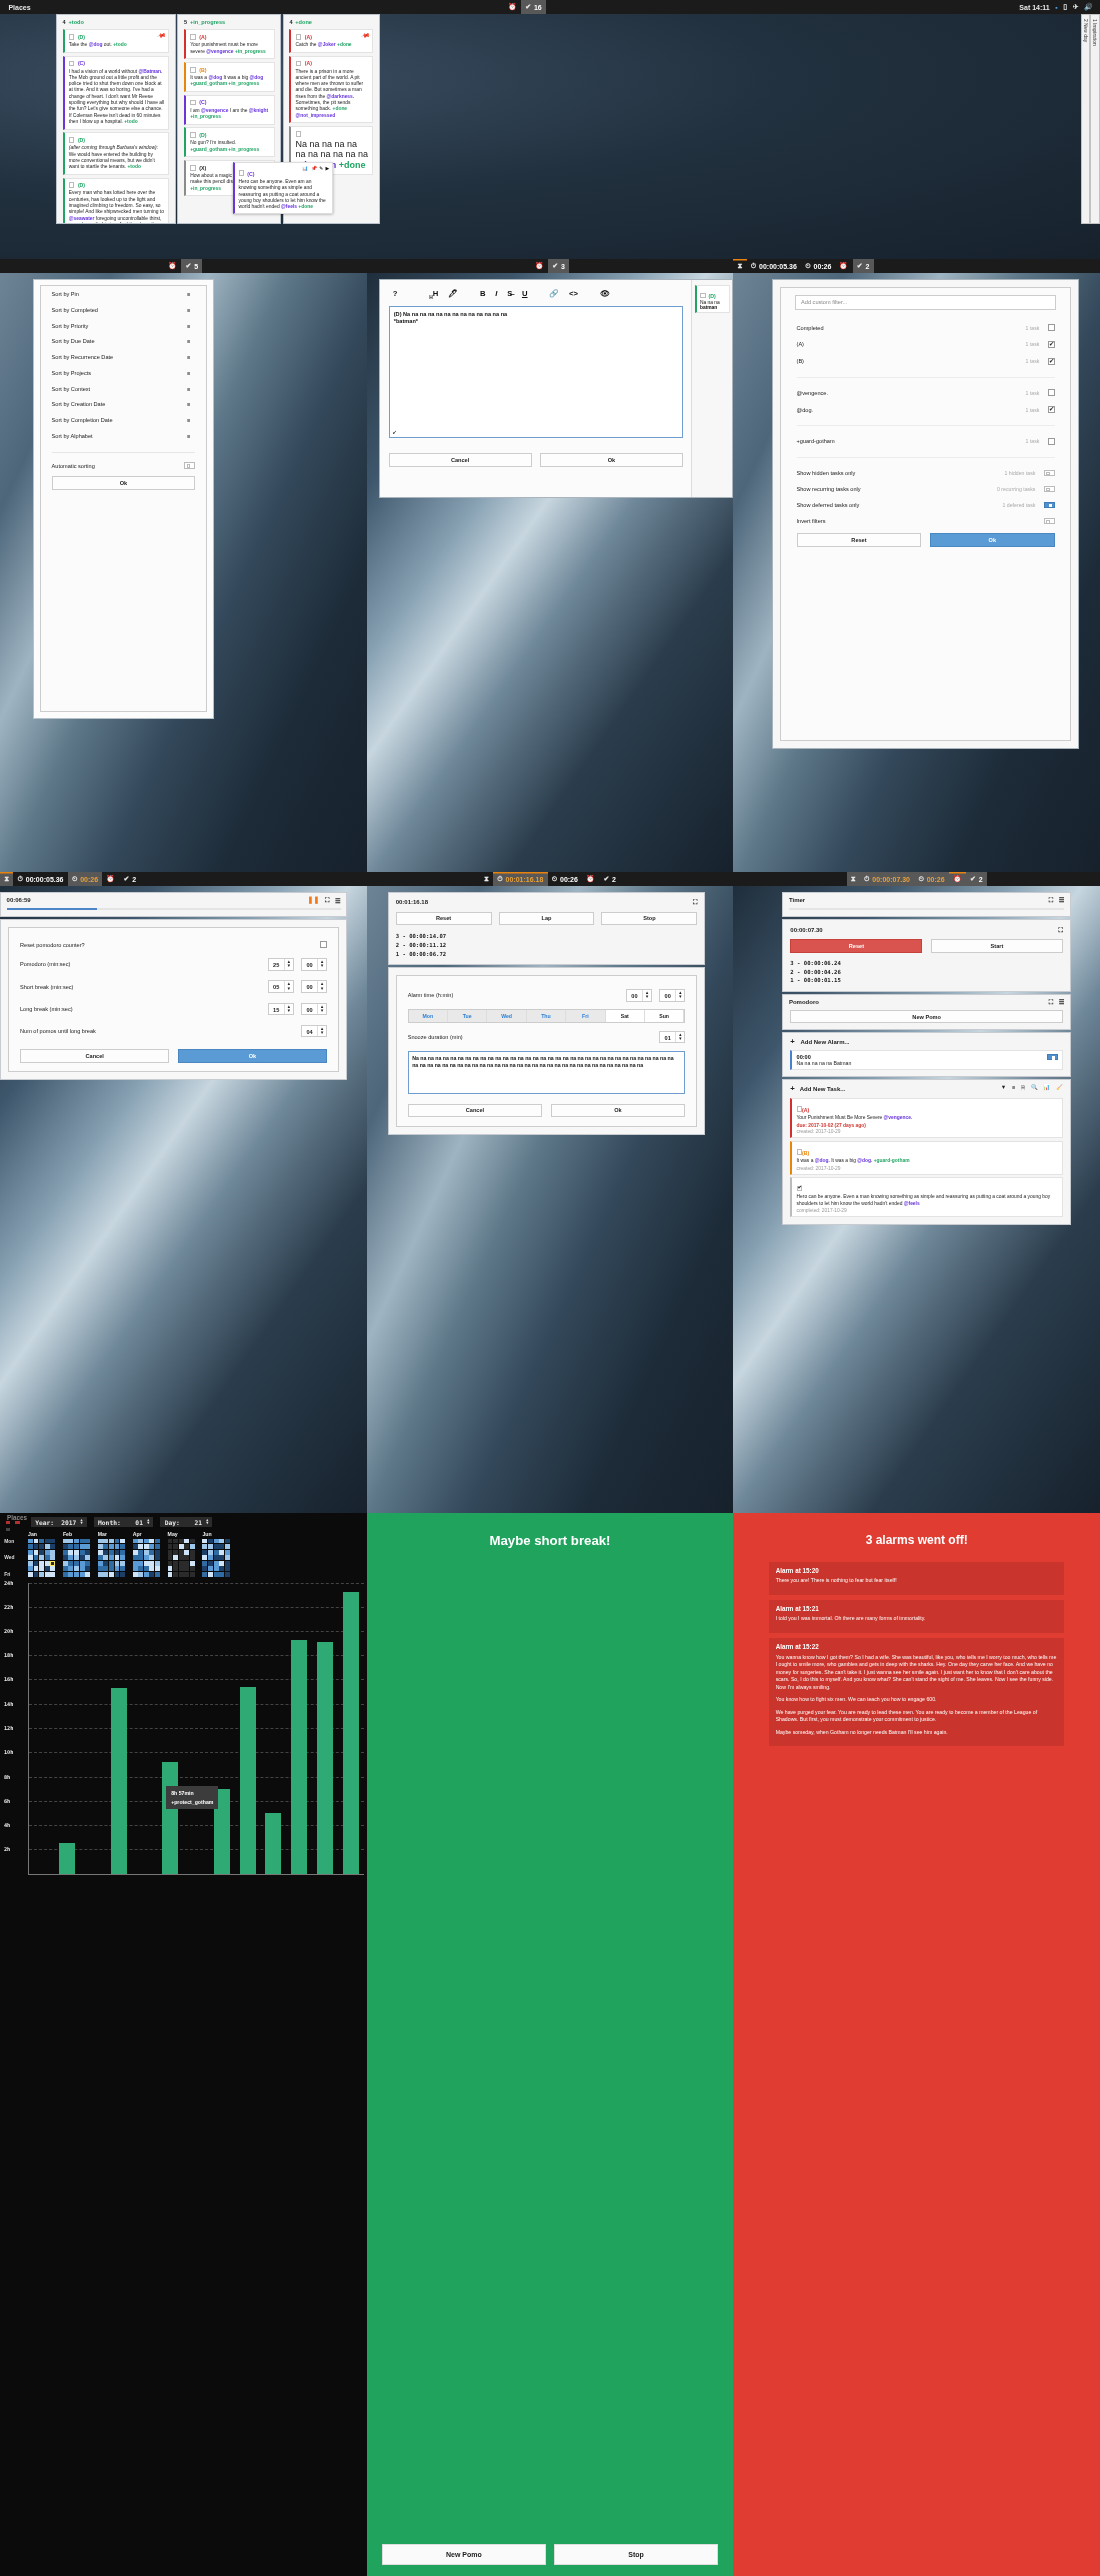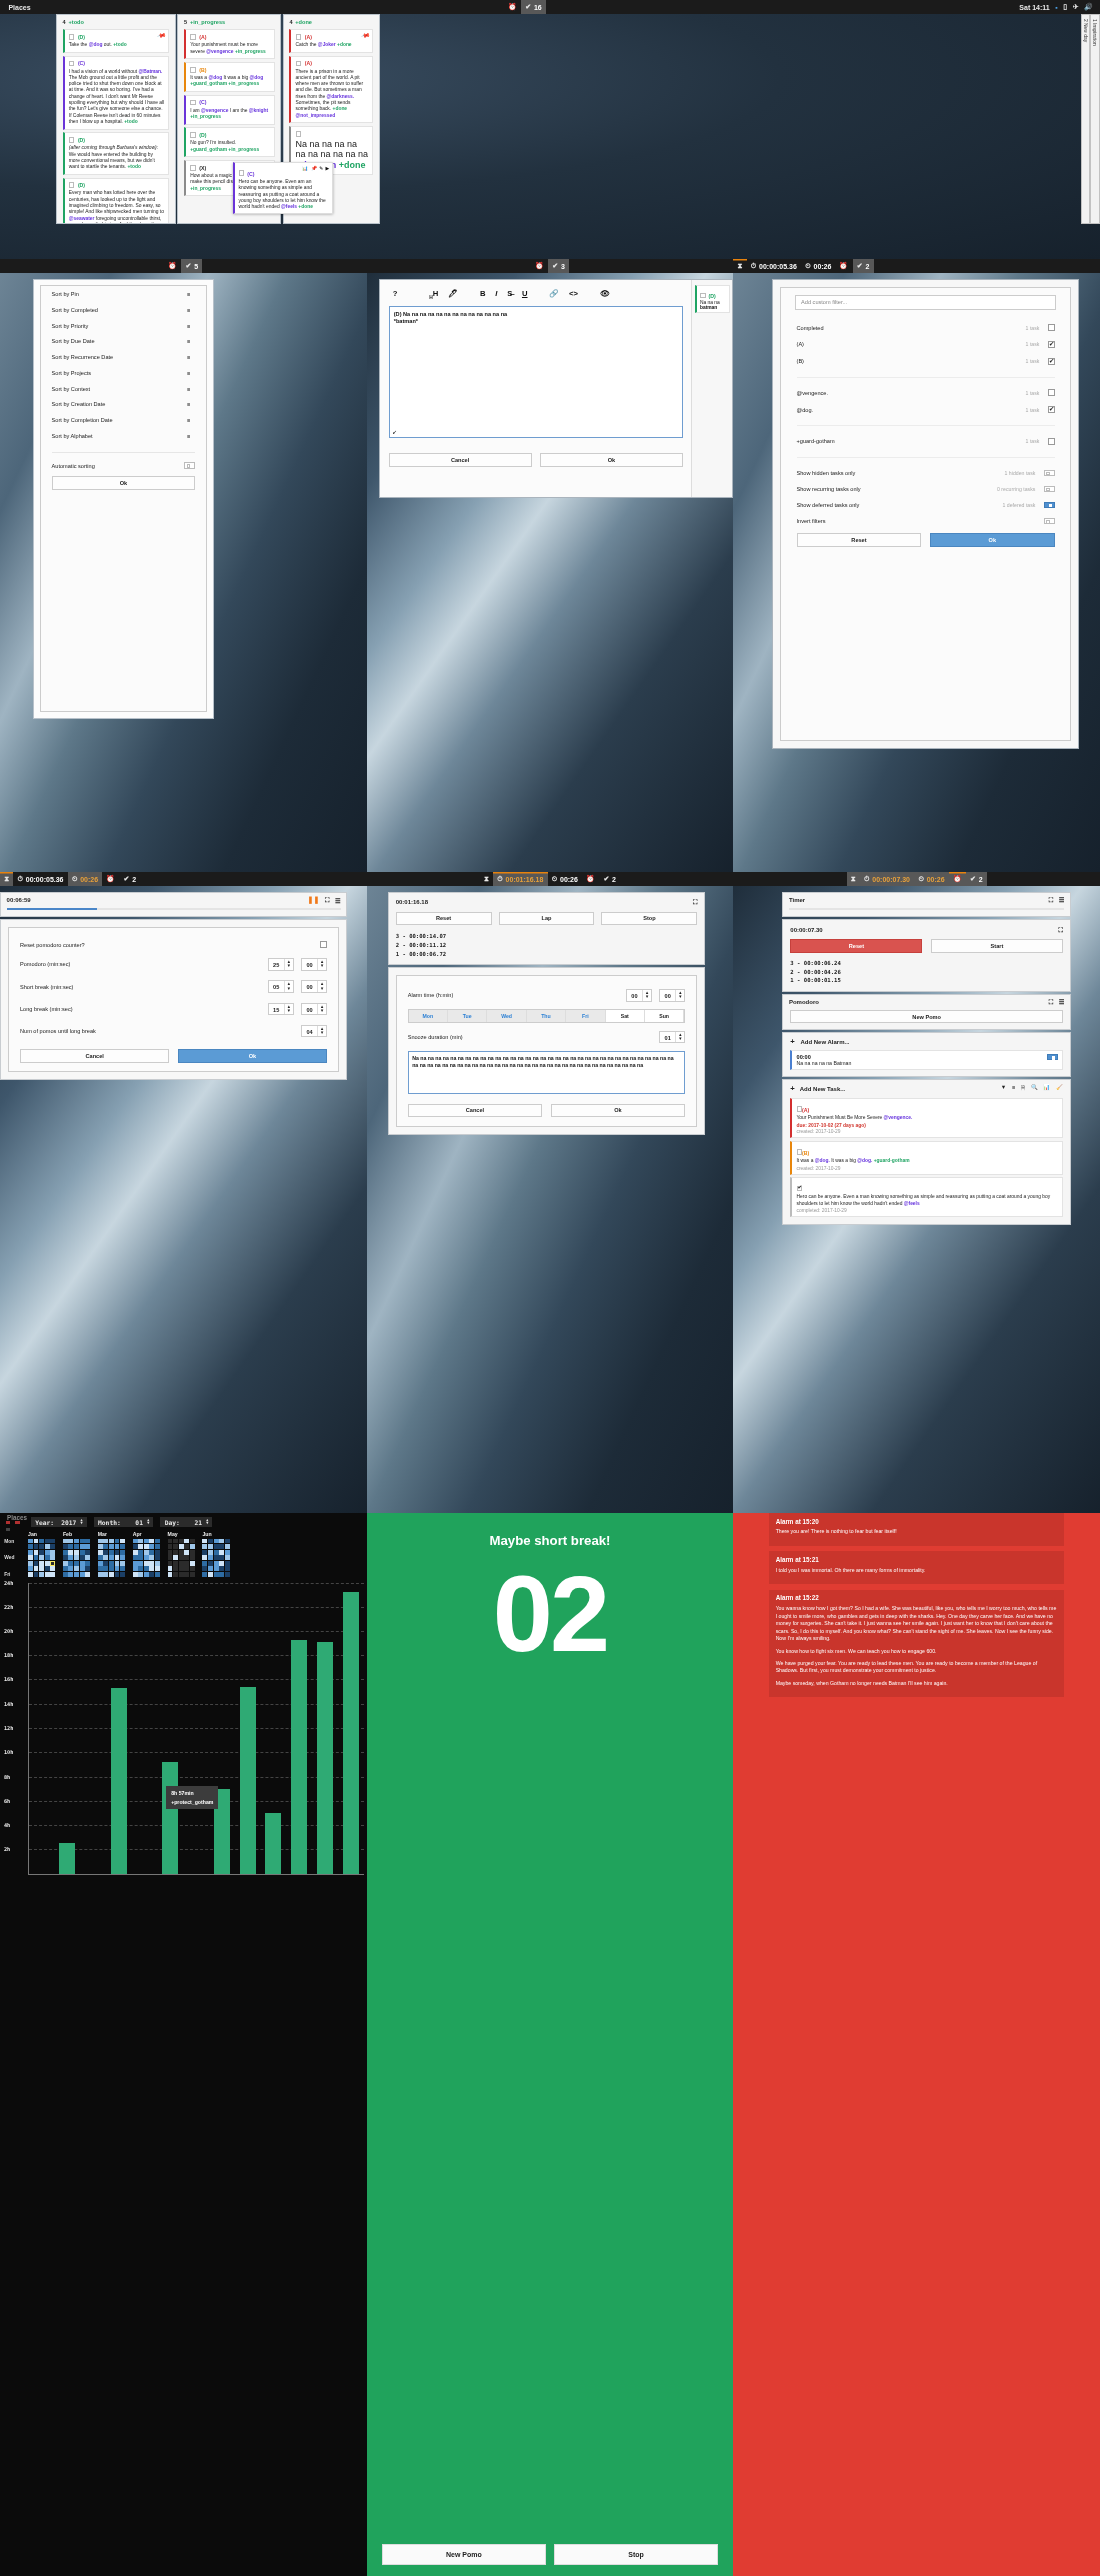--- a/index.html
+++ b/index.html
@@ -1182,28 +1182,28 @@
         <div class="bar" style="left: 93.6923%; width: 4.76923%; height: 96.6667%; background: rgb(47, 170, 116);"></div>
         <div class="tip" style="left: 41%; bottom: 22%;">
           <div>8h 57min</div>
           <div>+protect_gotham</div>
         </div>
       </div>
   </div>
 
   <div class="breakwin">
     <div class="bigtitle">Maybe short break!</div>
-    <div class="bignum">02</div>
     <div class="bk-btns">
       <div class="bk-btn">New Pomo</div>
       <div class="bk-btn">Stop</div>
     </div>
   </div>
 
   <div class="alarmwin">
+    <div style="text-align:center;font-size:12px;font-weight:bold;padding:19.5px 0 15.3px;">3 alarms went off!</div>
     <div style="padding:0 36px;" id="alarmCards">
         <div class="alarm-card">
           <h4>Alarm at 15:20</h4>
           <p>There you are! There is nothing to fear but fear itself!</p>
         </div>
         <div class="alarm-card">
           <h4>Alarm at 15:21</h4>
           <p>I told you I was immortal. Oh there are many forms of immortality.</p>
         </div>
         <div class="alarm-card">

